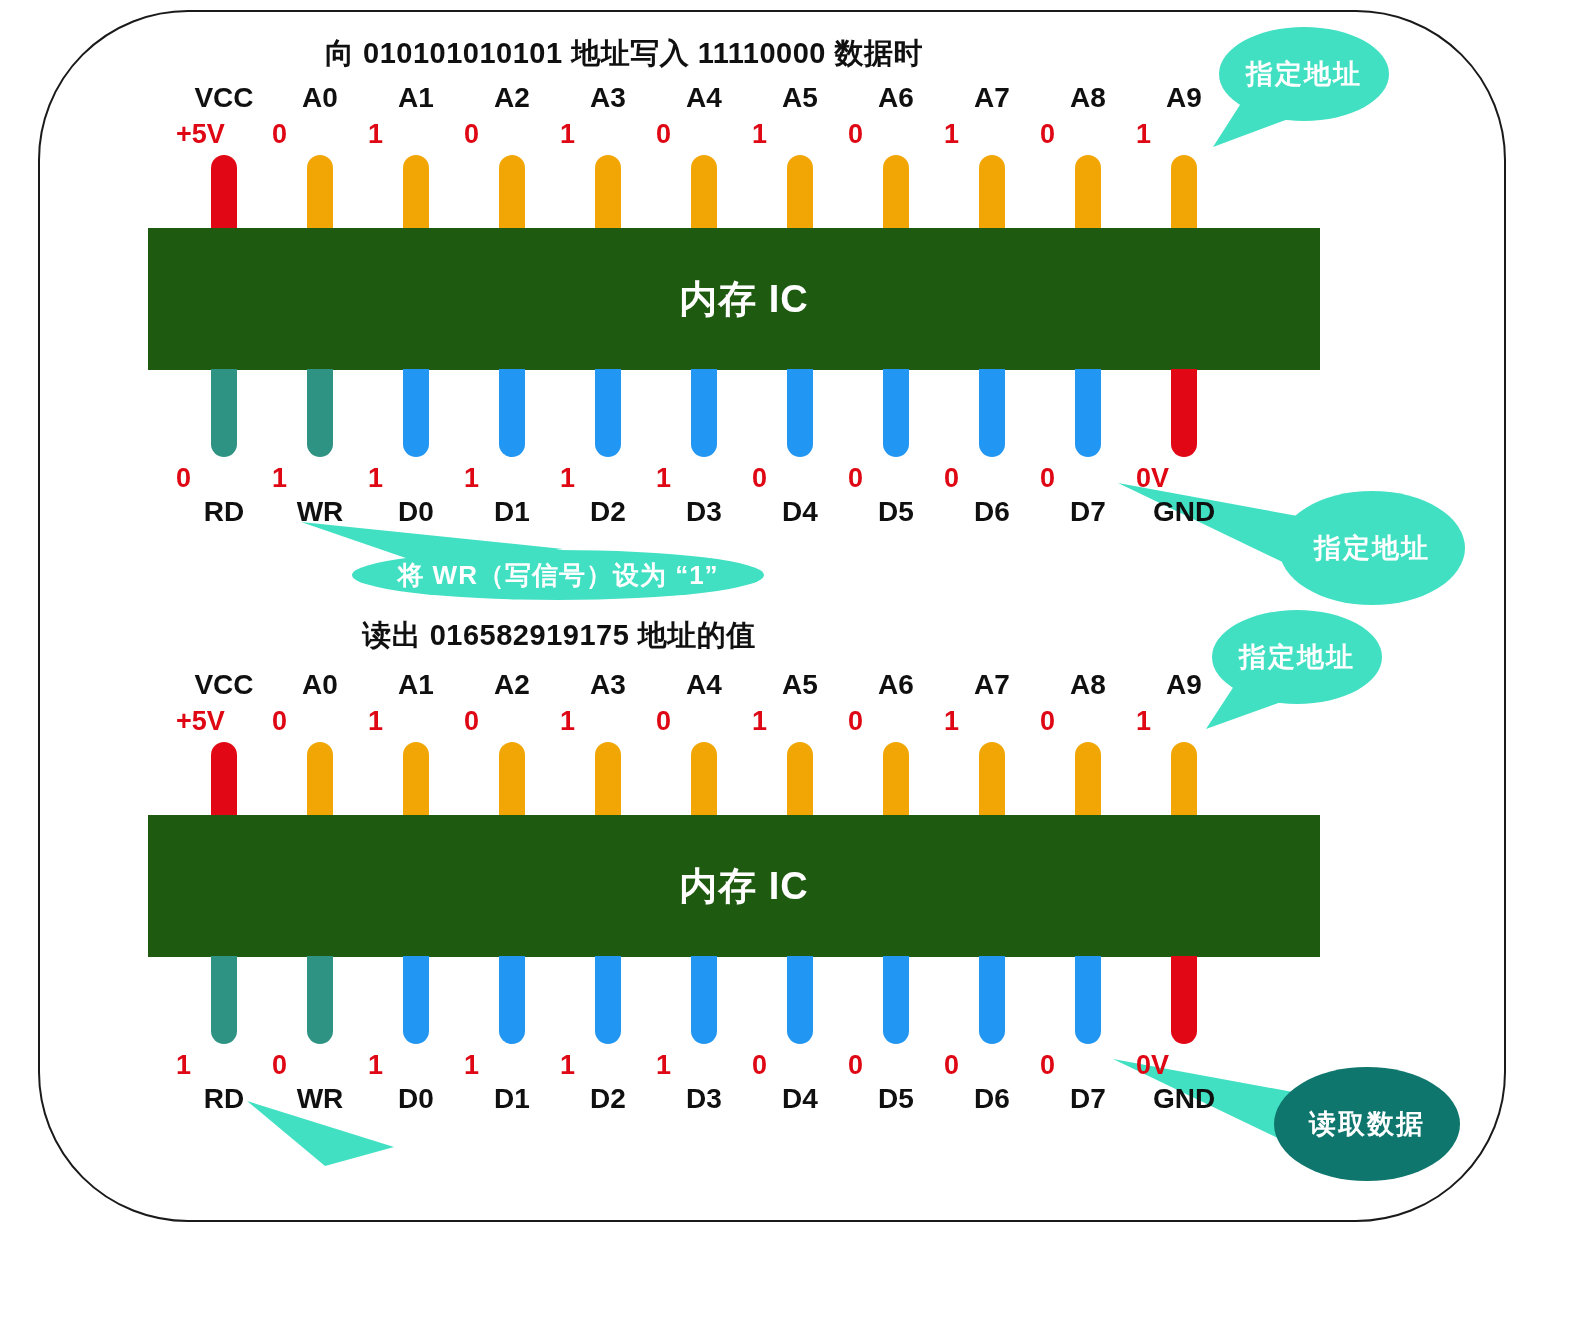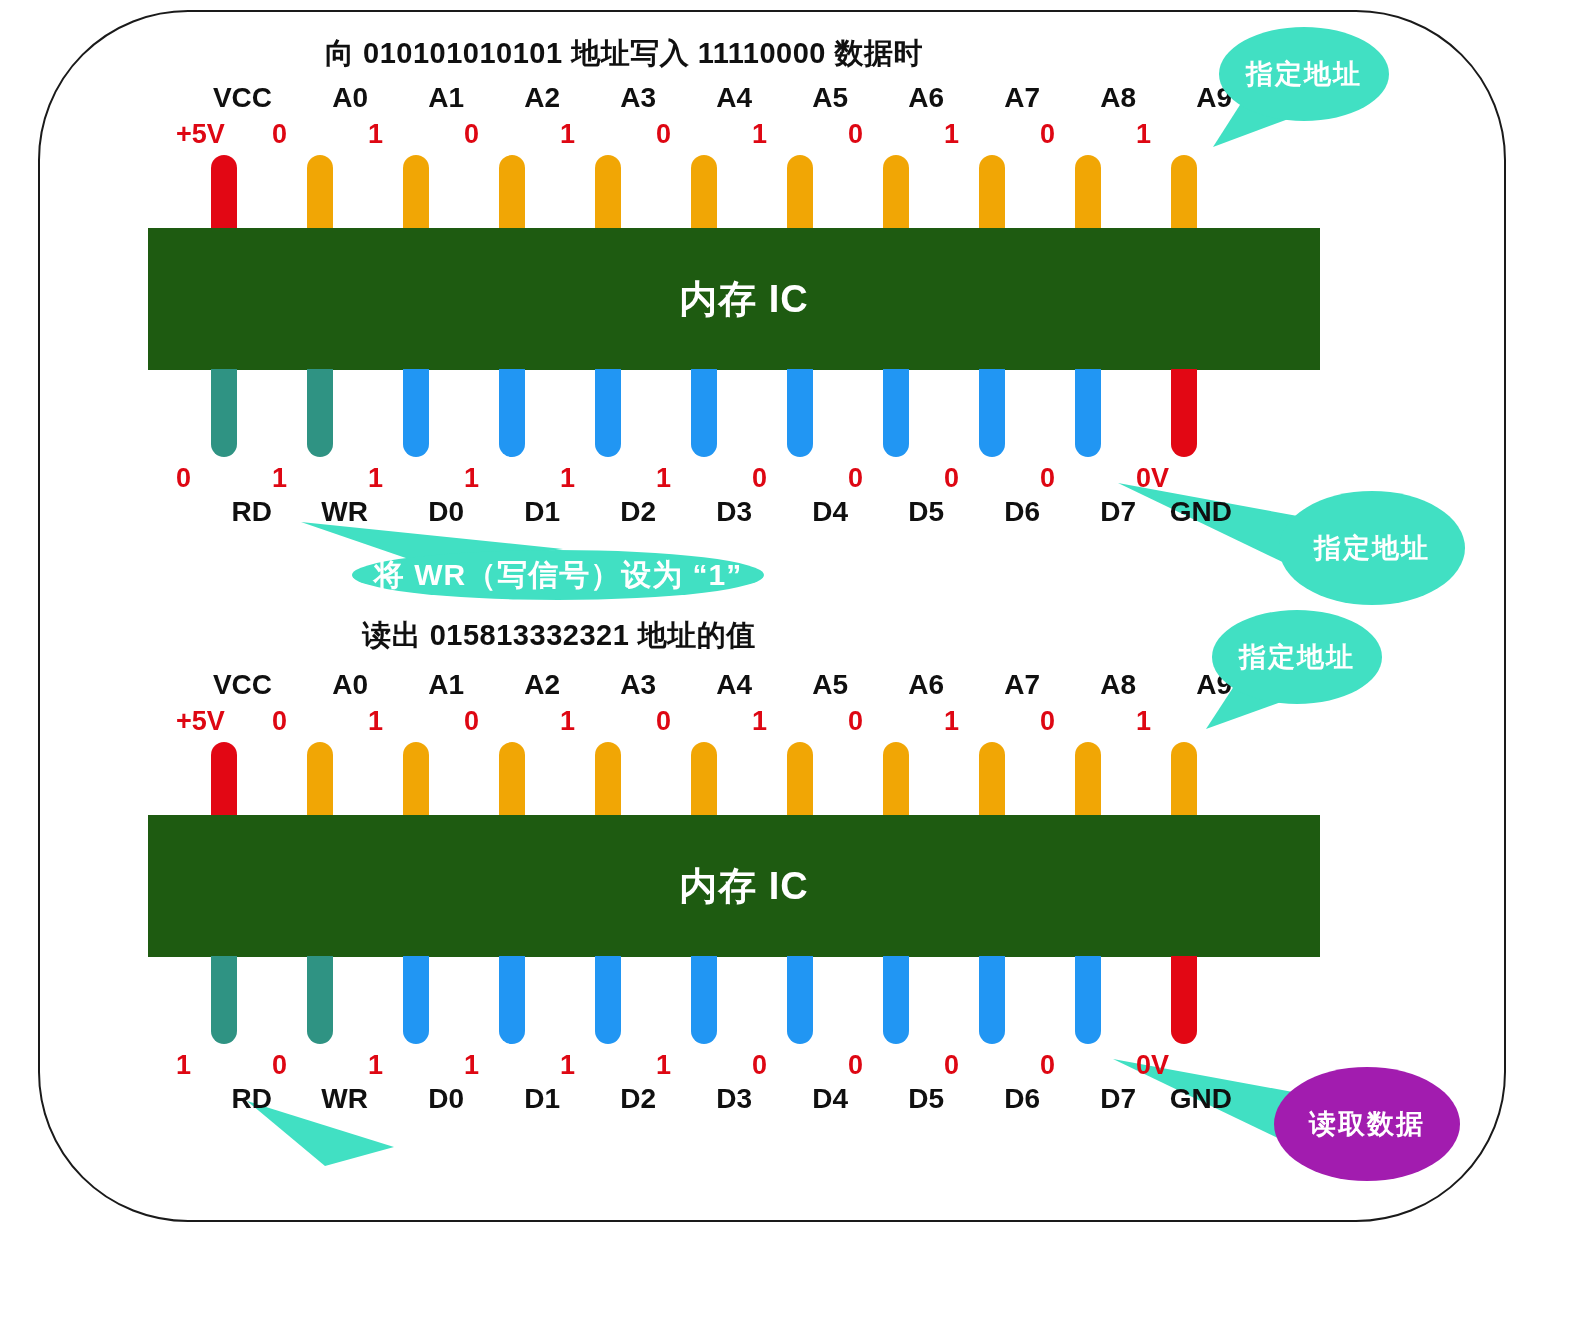--- a/index.html
+++ b/index.html
@@ -18,21 +18,21 @@
     box-sizing:border-box;
     background:#ffffff;
   }
   .abs{position:absolute;box-sizing:border-box;}
   .diagram-title{
     position:absolute;width:800px;text-align:center;
     font-size:29px;font-weight:bold;color:#101010;
     letter-spacing:0.5px;white-space:nowrap;
   }
   .pin-label{
-    position:absolute;width:96px;height:30px;text-align:right;
+    position:absolute;width:96px;height:30px;text-align:center;
     font-size:28px;font-weight:bold;color:#101010;line-height:30px;
   }
   .pin-value{
     position:absolute;width:96px;height:30px;text-align:left;
     font-size:27px;font-weight:bold;line-height:30px;
   }
   .pin-bar{position:absolute;}
   .pin-bar.top{border-radius:13px 13px 0 0;}
   .pin-bar.bottom{border-radius:0 0 13px 13px;}
   .chip{
@@ -40,21 +40,21 @@
   }
   .chip-label{
     color:#ffffff;font-size:38px;font-weight:600;letter-spacing:1px;margin-left:20px;
   }
   .callout{
     position:absolute;border-radius:50%;
     display:flex;align-items:center;justify-content:center;
     color:#ffffff;font-weight:bold;
   }
   .callout.bubble{font-size:27px;letter-spacing:2px;}
-  .callout.strip{font-size:30px;letter-spacing:1px;}
+  .callout.strip{font-size:26px;letter-spacing:1px;}
   .tail-svg{position:absolute;left:0;top:0;pointer-events:none;}
   .caption{
     position:absolute;left:300px;top:1260px;width:800px;
     text-align:center;font-size:33px;color:#3d4a55;letter-spacing:2px;
   }
 </style>
 </head>
 <body>
 
 <div class="canvas">
@@ -134,21 +134,21 @@
         <div class="pin-value" style="left: 1040px; top: 463px; color: rgb(222, 7, 19);">0</div>
         <div class="pin-label" style="left: 1040px; top: 497px;">D7</div>
         <div class="pin-bar bottom" style="left: 1171px; top: 369px; width: 26px; height: 88px; background: rgb(226, 7, 20);"></div>
         <div class="pin-value" style="left: 1136px; top: 463px; color: rgb(222, 7, 19);">0V</div>
         <div class="pin-label" style="left: 1136px; top: 497px;">GND</div>
         <div class="callout bubble" style="left: 1219px; top: 27px; width: 170px; height: 94px; background: rgb(65, 224, 195);">指定地址</div>
         <div class="callout bubble" style="left: 1279px; top: 491px; width: 186px; height: 114px; background: rgb(65, 224, 195);">指定地址</div>
         <div class="callout strip" style="left: 352px; top: 550px; width: 412px; height: 50px; background: rgb(65, 224, 195);">将 WR（写信号）设为 “1”</div>
       </div>
       <div class="abs" style="left: 0px; top: 0px; width: 1584px; height: 1338px; pointer-events: none;">
-        <div class="diagram-title" style="left: 159px; top: 616px;">读出 015813332321 地址的值</div>
+        <div class="diagram-title" style="left: 159px; top: 616px;">读出 016582919175 地址的值</div>
         <svg width="1584" height="1338" class="tail-svg">
           <polygon points="1206,729 1238,680 1295,697" fill="#41E0C3"></polygon>
           <polygon points="1113,1059 1309,1095 1288,1143" fill="#41E0C3"></polygon>
           <polygon points="247,1101 394,1147 325,1166" fill="#41E0C3"></polygon>
         </svg>
         <div class="pin-label" style="left: 176px; top: 670px;">VCC</div>
         <div class="pin-value" style="left: 176px; top: 706px; color: rgb(222, 7, 19);">+5V</div>
         <div class="pin-bar top" style="left: 211px; top: 742px; width: 26px; height: 76px; background: rgb(226, 7, 20);"></div>
         <div class="pin-label" style="left: 272px; top: 670px;">A0</div>
         <div class="pin-value" style="left: 272px; top: 706px; color: rgb(222, 7, 19);">0</div>
@@ -210,16 +210,16 @@
         <div class="pin-bar bottom" style="left: 979px; top: 956px; width: 26px; height: 88px; background: rgb(33, 150, 243);"></div>
         <div class="pin-value" style="left: 944px; top: 1050px; color: rgb(222, 7, 19);">0</div>
         <div class="pin-label" style="left: 944px; top: 1084px;">D6</div>
         <div class="pin-bar bottom" style="left: 1075px; top: 956px; width: 26px; height: 88px; background: rgb(33, 150, 243);"></div>
         <div class="pin-value" style="left: 1040px; top: 1050px; color: rgb(222, 7, 19);">0</div>
         <div class="pin-label" style="left: 1040px; top: 1084px;">D7</div>
         <div class="pin-bar bottom" style="left: 1171px; top: 956px; width: 26px; height: 88px; background: rgb(226, 7, 20);"></div>
         <div class="pin-value" style="left: 1136px; top: 1050px; color: rgb(222, 7, 19);">0V</div>
         <div class="pin-label" style="left: 1136px; top: 1084px;">GND</div>
         <div class="callout bubble" style="left: 1212px; top: 610px; width: 170px; height: 94px; background: rgb(65, 224, 195);">指定地址</div>
-        <div class="callout bubble" style="left: 1274px; top: 1067px; width: 186px; height: 114px; background: #a21caf;">读取数据</div>
+        <div class="callout bubble" style="left: 1274px; top: 1067px; width: 186px; height: 114px; background: #0f766e;">读取数据</div>
       </div>
     </div>
 </div>
 
 </body></html>

